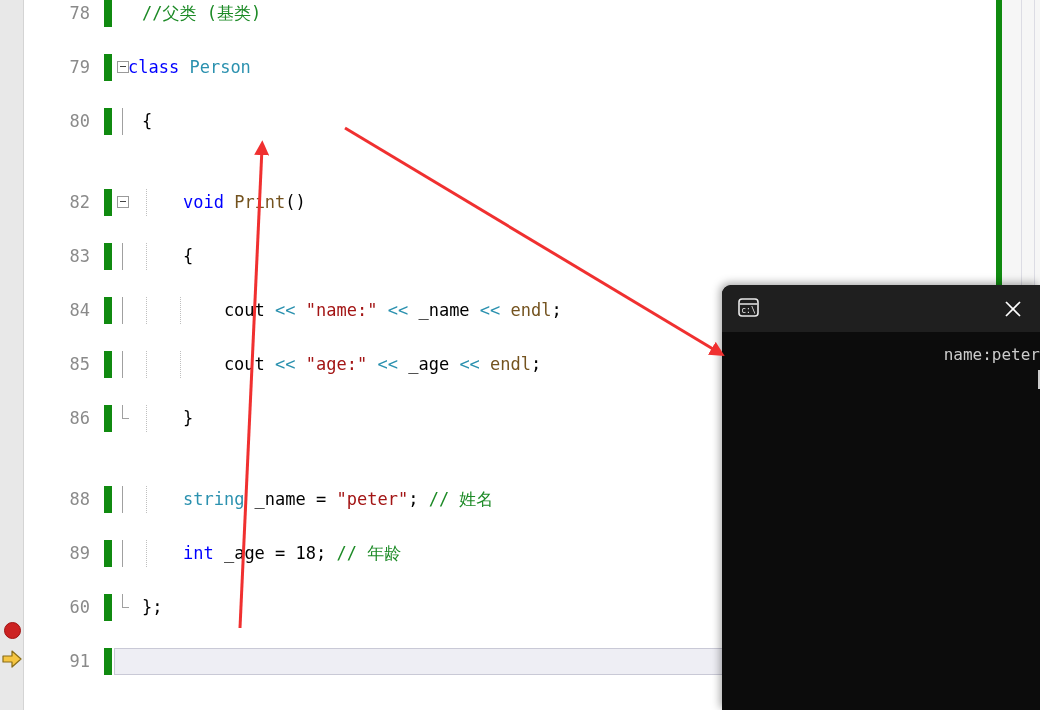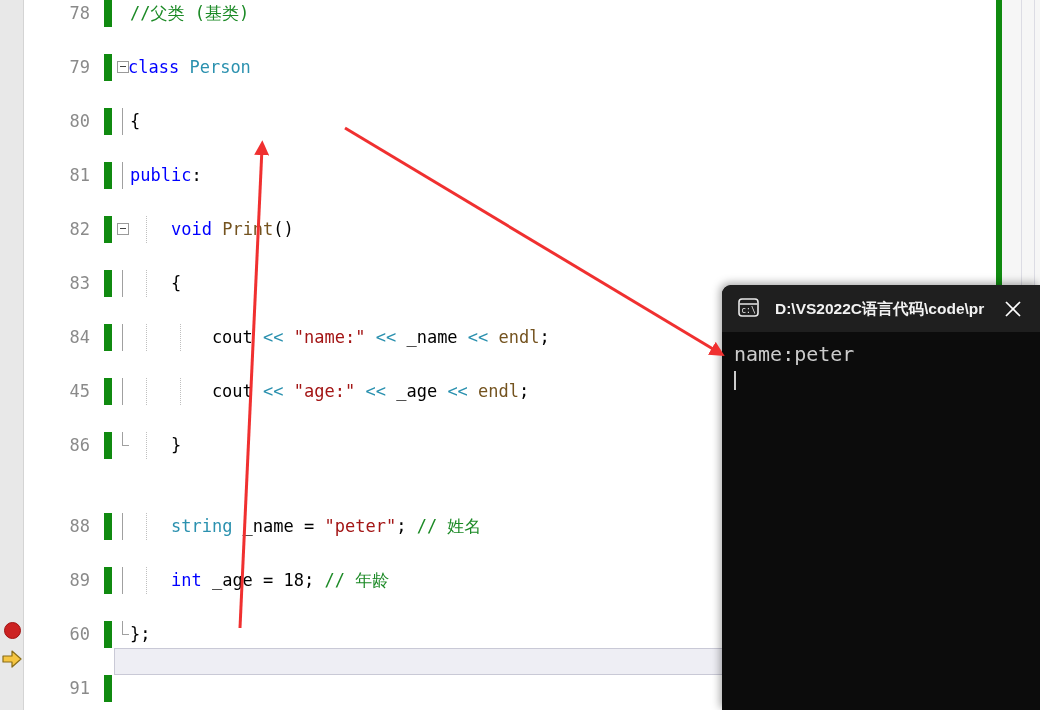--- a/index.html
+++ b/index.html
@@ -108,21 +108,21 @@
     background:#a0a0a0;
   }
   .indentguide {
     position: absolute;
     top: 0;
     width: 0; height: 27px;
     border-left: 1px dotted #bfbfbf;
   }
   .code-text {
     position: absolute;
-    left: 130px; top: 0;
+    left: 142px; top: 0;
     height: 27px;
   }
 
   .hl-current {
     position: absolute;
     left: 114px; top: 648px;
     width: 886px; height: 27px;
     background: #eeeef4;
     border: 1px solid #c9c9d6;
     box-sizing: border-box;
@@ -213,23 +213,24 @@
     position: absolute;
     right: 16px; top: 13px;
     width: 22px; height: 22px;
     color: #ffffff;
   }
   .con-body {
     position: relative;
     padding: 10px 0 0 12px;
     color: #cccccc;
     font-family: "DejaVu Sans Mono", "Liberation Mono", monospace;
-    font-size: 20px;
+    font-size: 16px;
     line-height: 25px;
     white-space: pre;
+    text-align: right;
   }
   .con-caret {
     display: inline-block;
     width: 2px; height: 19px;
     background: #cccccc;
     vertical-align: -4px;
   }
 
   
   .annotations {
@@ -272,26 +273,20 @@
         <span class="code-text" style="left:128px"><span class="kw">class</span> <span class="type">Person</span></span>
       </div>
 
       <div class="line" style="top:54px">
         <span class="lnum">80</span>
         <span class="changebar"></span>
         <span class="foldline"></span>
         <span class="code-text"><span class="plain">{</span></span>
       </div>
 
-      <div class="line" style="top:81px">
-        <span class="lnum">81</span>
-        <span class="changebar"></span>
-        <span class="foldline"></span>
-        <span class="code-text"><span class="kw">public</span><span class="plain">:</span></span>
-      </div>
 
       <div class="line" style="top:108px">
         <span class="lnum">82</span>
         <span class="changebar"></span>
         <span class="foldbox" style="left:117px"></span>
         <span class="indentguide" style="left:146px"></span>
         <span class="code-text"><span class="plain">    </span><span class="kw">void</span> <span class="fn">Print</span><span class="plain">()</span></span>
       </div>
 
       <div class="line" style="top:135px">
@@ -305,21 +300,21 @@
       <div class="line" style="top:162px">
         <span class="lnum">84</span>
         <span class="changebar"></span>
         <span class="foldline"></span>
         <span class="indentguide" style="left:146px"></span>
         <span class="indentguide" style="left:180px"></span>
         <span class="code-text"><span class="plain">        cout </span><span class="stream">&lt;&lt;</span><span class="plain"> </span><span class="str">"name:"</span><span class="plain"> </span><span class="stream">&lt;&lt;</span><span class="plain"> _name </span><span class="stream">&lt;&lt;</span><span class="plain"> </span><span class="fn">endl</span><span class="plain">;</span></span>
       </div>
 
       <div class="line" style="top:189px">
-        <span class="lnum">45</span>
+        <span class="lnum">85</span>
         <span class="changebar"></span>
         <span class="foldline"></span>
         <span class="indentguide" style="left:146px"></span>
         <span class="indentguide" style="left:180px"></span>
         <span class="code-text"><span class="plain">        cout </span><span class="stream">&lt;&lt;</span><span class="plain"> </span><span class="str">"age:"</span><span class="plain"> </span><span class="stream">&lt;&lt;</span><span class="plain"> _age </span><span class="stream">&lt;&lt;</span><span class="plain"> </span><span class="fn">endl</span><span class="plain">;</span></span>
       </div>
 
       <div class="line" style="top:216px">
         <span class="lnum">86</span>
         <span class="changebar"></span>
@@ -370,21 +365,20 @@
 
   <div id="console">
     <div class="con-titlebar">
       <span class="con-icon">
         <svg width="21" height="19" viewBox="0 0 21 19">
           <rect x="1" y="1" width="19" height="17" rx="3" ry="3" fill="none" stroke="#e8e8e8" stroke-width="1.6"></rect>
           <line x1="1.8" y1="6" x2="19.2" y2="6" stroke="#e8e8e8" stroke-width="1.4"></line>
           <text x="10.5" y="15" font-family="DejaVu Sans Mono, monospace" font-size="8" fill="#e8e8e8" text-anchor="middle">c:\</text>
         </svg>
       </span>
-      <span class="con-title">D:\VS2022C语言代码\code\pr</span>
       <span class="con-close">
         <svg width="22" height="22" viewBox="0 0 22 22">
           <line x1="4" y1="4" x2="18" y2="18" stroke="#ffffff" stroke-width="1.7"></line>
           <line x1="18" y1="4" x2="4" y2="18" stroke="#ffffff" stroke-width="1.7"></line>
         </svg>
       </span>
     </div>
     <div class="con-body"><div>name:peter</div><div><span class="con-caret"></span></div></div>
   </div>
 

